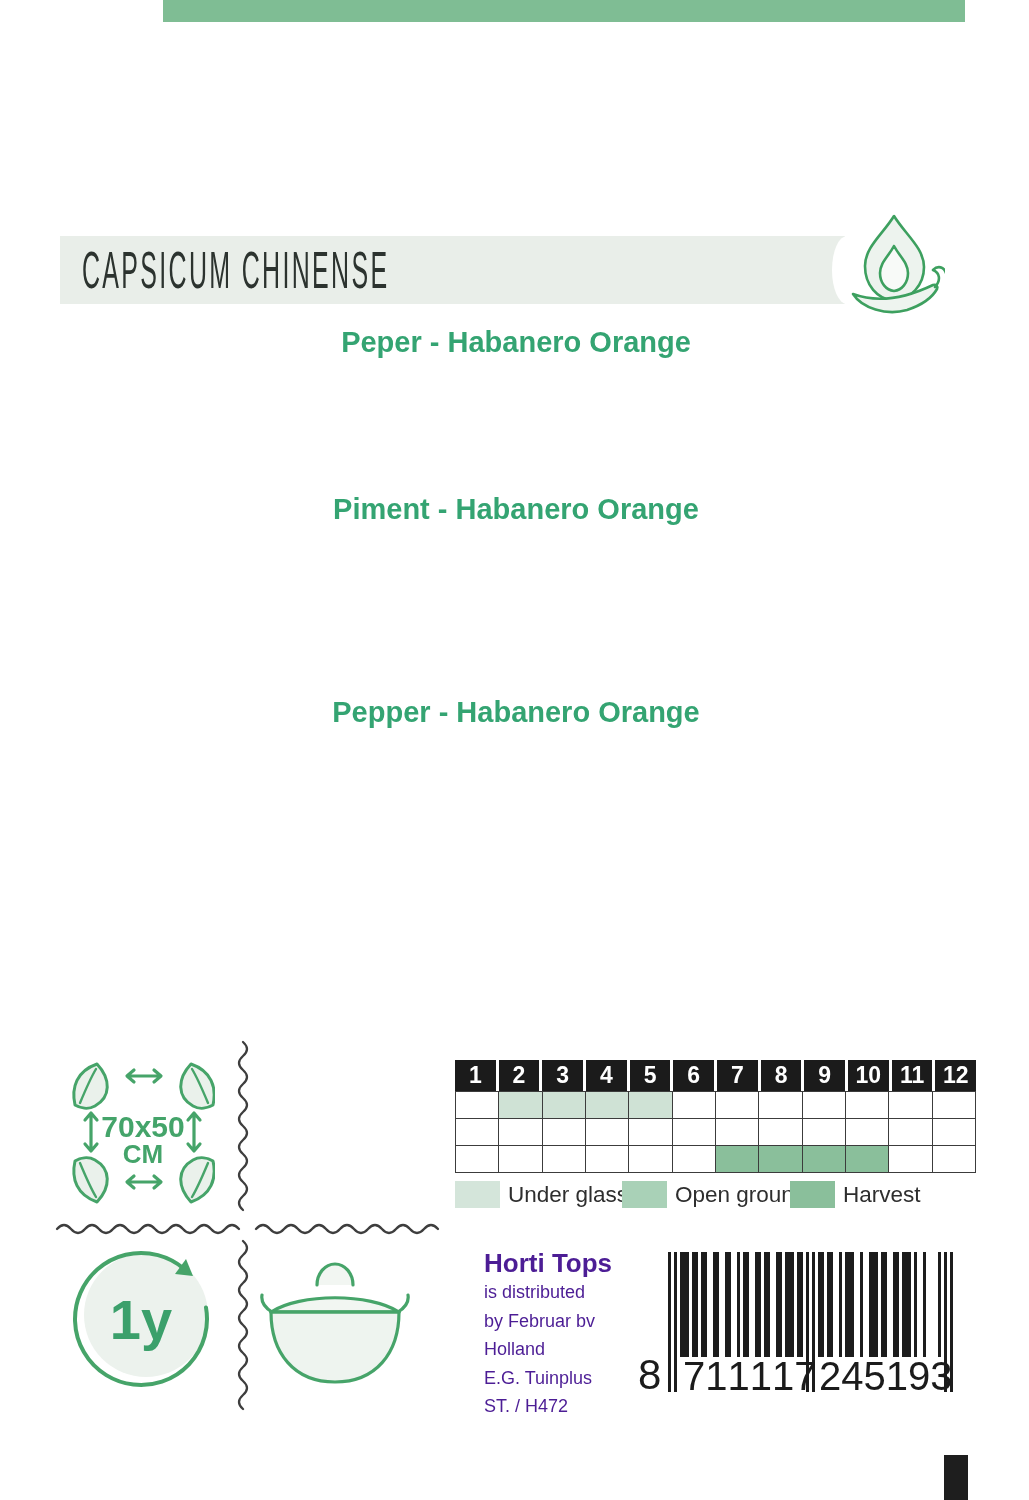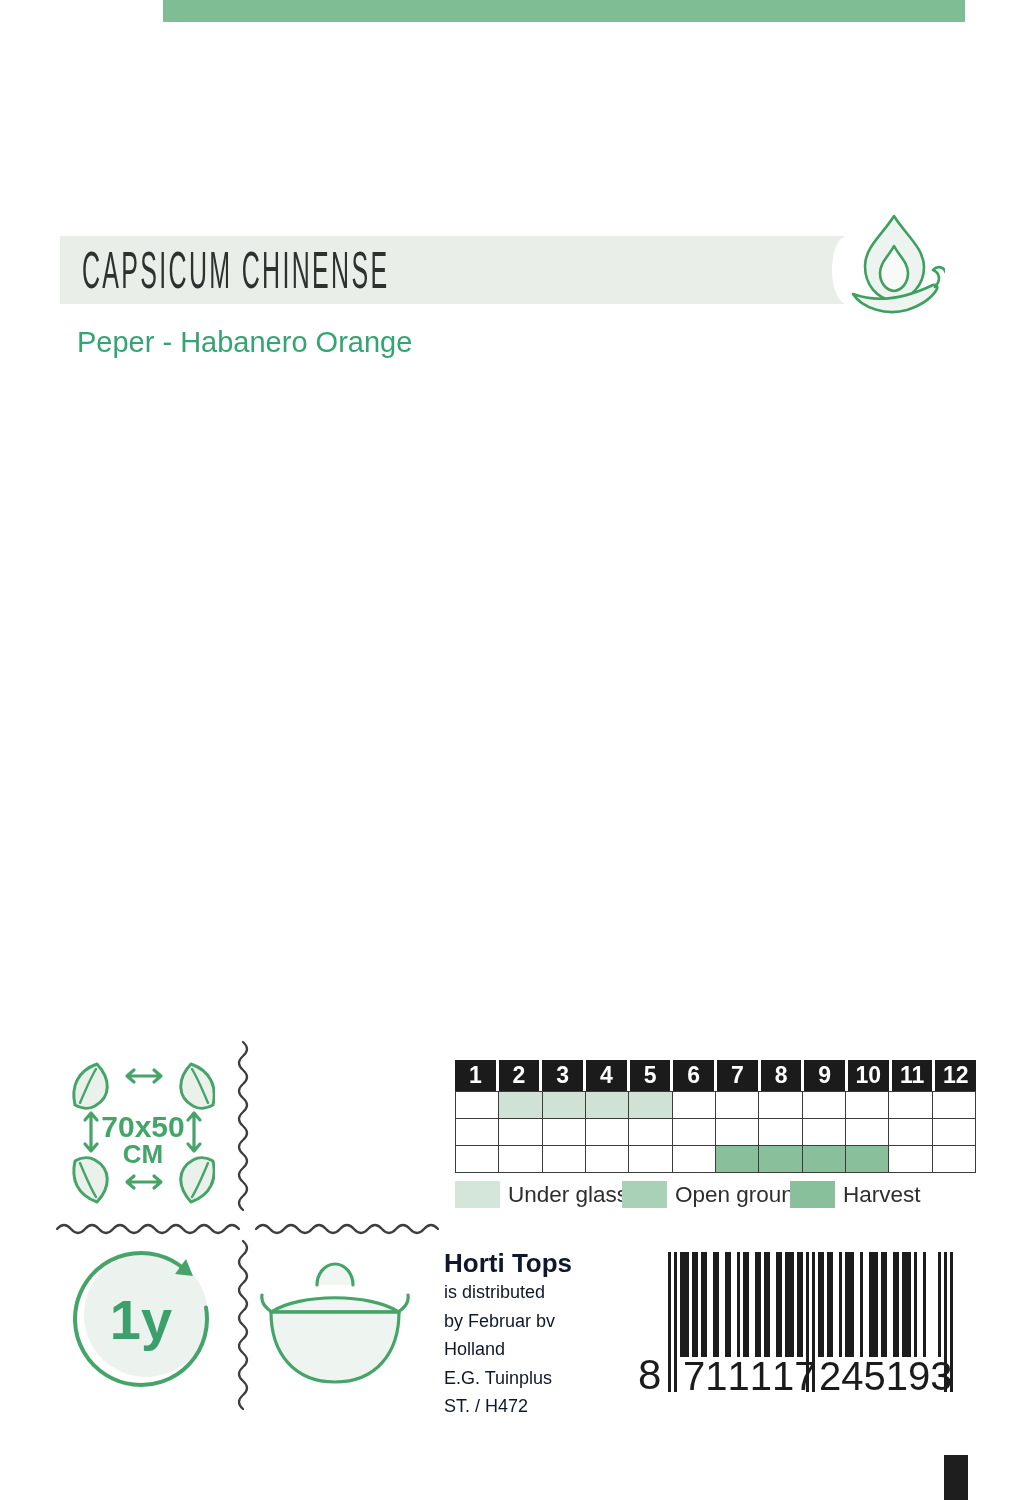--- a/index.html
+++ b/index.html
@@ -17,21 +17,21 @@
   .banner-cut{left:832px;top:236px;width:30px;height:68px;background:#ffffff;border-radius:50%;}
   .banner-title-wrap{left:82px;top:236px;height:68px;display:flex;align-items:center;}
   .banner-title{
     font-size:32px;font-weight:500;letter-spacing:3px;color:#2c332f;white-space:nowrap;
     transform:scale(0.78,1.62);transform-origin:left center;
   }
 
   
   .section{position:absolute;left:60px;width:908px;}
   .sec-nl{top:326px;} .sec-fr{top:493px;} .sec-en{top:696px;} .sec-de{top:859px;}
-  .section .hd{margin:0 0 9px 17px;font-size:29px;font-weight:normal;color:#34a472;}
+  .section .hd{margin:0 0 9px 4px;font-size:29px;font-weight:bold;color:#34a472;text-align:center;}
   .section .bd{margin:0;font-size:24.5px;line-height:34px;color:#2d2d2d;text-align:justify;}
 
   
   .cal{left:455px;top:1060px;width:521px;}
   .cal-header{display:flex;gap:3px;height:31px;}
   .mcell{flex:1;background:#1b1b1b;color:#ffffff;font-weight:bold;font-size:23px;
          display:flex;align-items:center;justify-content:center;}
   .cal-grid{border:1.6px solid #3c3c3c;}
   .crow{display:flex;height:26px;}
   .crow + .crow{border-top:1.6px solid #3c3c3c;}
@@ -39,21 +39,21 @@
   .ccell + .ccell{border-left:1.6px solid #3c3c3c;}
 
   
   .legend{left:455px;top:1181px;width:521px;height:28px;}
   .legend-item{position:absolute;top:0;display:flex;align-items:center;}
   .li0{left:0;} .li1{left:167px;} .li2{left:335px;}
   .swatch{width:45px;height:27px;margin-right:8px;display:inline-block;}
   .llabel{font-size:22.5px;color:#2e2e2e;white-space:nowrap;}
 
   
-  .distributor{left:444px;top:1248px;width:180px;color:#0f172a;}
+  .distributor{left:484px;top:1248px;width:180px;color:#4c1d95;}
   .dist-name{font-size:26px;font-weight:bold;line-height:30px;}
   .dline{font-size:18px;line-height:28.5px;}
 
   
   .barcode{left:638px;top:1247px;width:322px;height:150px;}
   .bc-lead{position:absolute;left:0;bottom:-2px;font-size:42px;color:#1b1b1b;}
   .bc-bars{position:absolute;left:30px;top:5px;width:285px;height:140px;}
   .bar{position:absolute;top:0;width:3px;background:#1c1c1c;}
   .bc-left{position:absolute;left:45px;width:128px;bottom:-2px;display:flex;justify-content:space-between;font-size:40px;color:#1b1b1b;}
   .bc-right{position:absolute;left:181px;width:132px;bottom:-2px;display:flex;justify-content:space-between;font-size:40px;color:#1b1b1b;}
@@ -77,22 +77,24 @@
   <path d="M44,2 C33,20 15,33 15,52 C15,71 27,85 44,87 C61,85 74,71 74,53 C74,34 55,20 44,2 Z" fill="#edf3ee" stroke="#3da05f" stroke-width="2.6" stroke-linejoin="round"></path>
   <path d="M44,32 C38,43 30,49 30,59 C30,69 36,76 44,77 C52,76 58,69 58,59 C58,49 50,43 44,32 Z" fill="#f8faf8" stroke="#3da05f" stroke-width="2.6" stroke-linejoin="round"></path>
   <path d="M3,80 C12,94 36,102 57,96 C72,91 82,84 87,75 C88,72 86,70 83,71 C60,82 30,90 3,80 Z" fill="#eef4ef" stroke="#3da05f" stroke-width="2.6" stroke-linejoin="round"></path>
   <path d="M85,73 C91,66 90,59 83,56 M83,56 C88,51 94,53 96,59" fill="none" stroke="#3da05f" stroke-width="2.6" stroke-linecap="round"></path>
 </svg>
 
 <div class="section sec-nl">
   <h2 class="hd">Peper - Habanero Orange</h2>
 </div>
 <div class="section sec-fr">
+  <h2 class="hd">Piment - Habanero Orange</h2>
 </div>
 <div class="section sec-en">
+  <h2 class="hd">Pepper - Habanero Orange</h2>
 </div>
 <div class="section sec-de">
 </div>
 
 <svg class="abs" style="left:70px;top:1058px;" width="145" height="150" viewBox="0 0 145 150">
   <defs>
     <g id="leaf">
       <path d="M2,42 C-2,24 4,8 24,1 C38,16 38,34 22,43 C15,47 7,45 2,42 Z" fill="#eaf1eb" stroke="#46a469" stroke-width="3" stroke-linejoin="round"></path>
       <path d="M7,40 C12,28 17,16 23,6" stroke="#46a469" stroke-width="2.4" fill="none" stroke-linecap="round"></path>
     </g>

